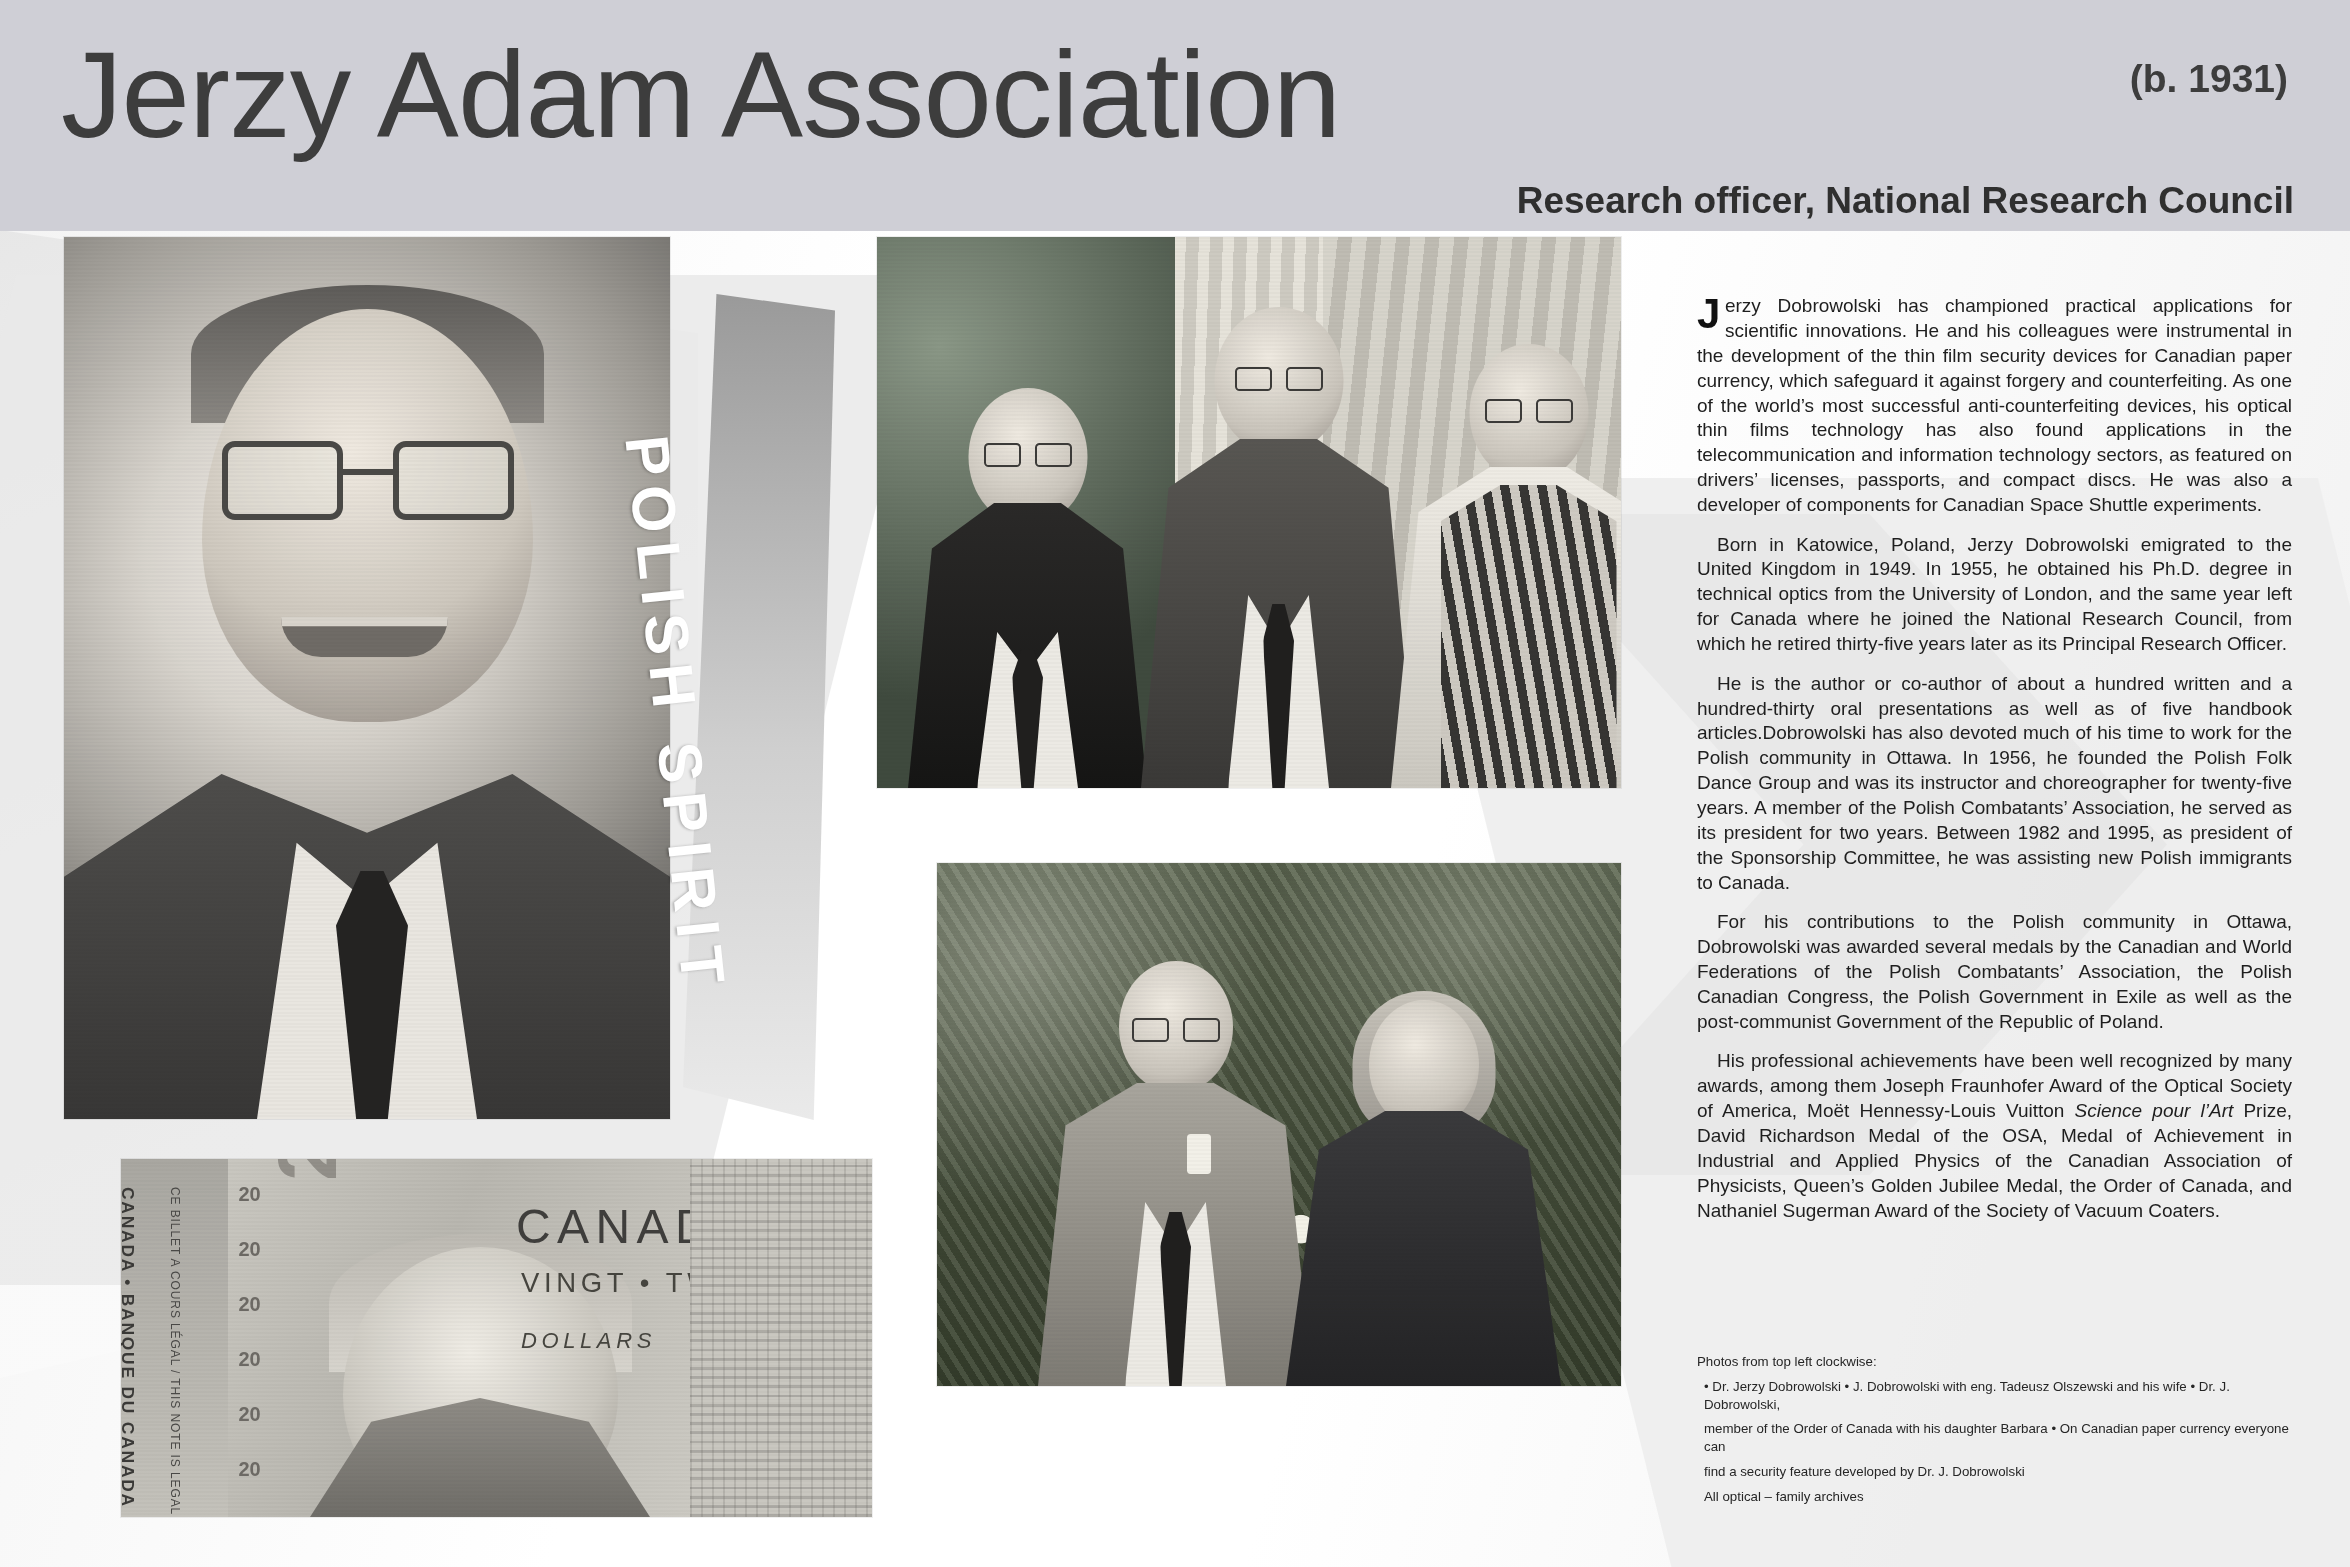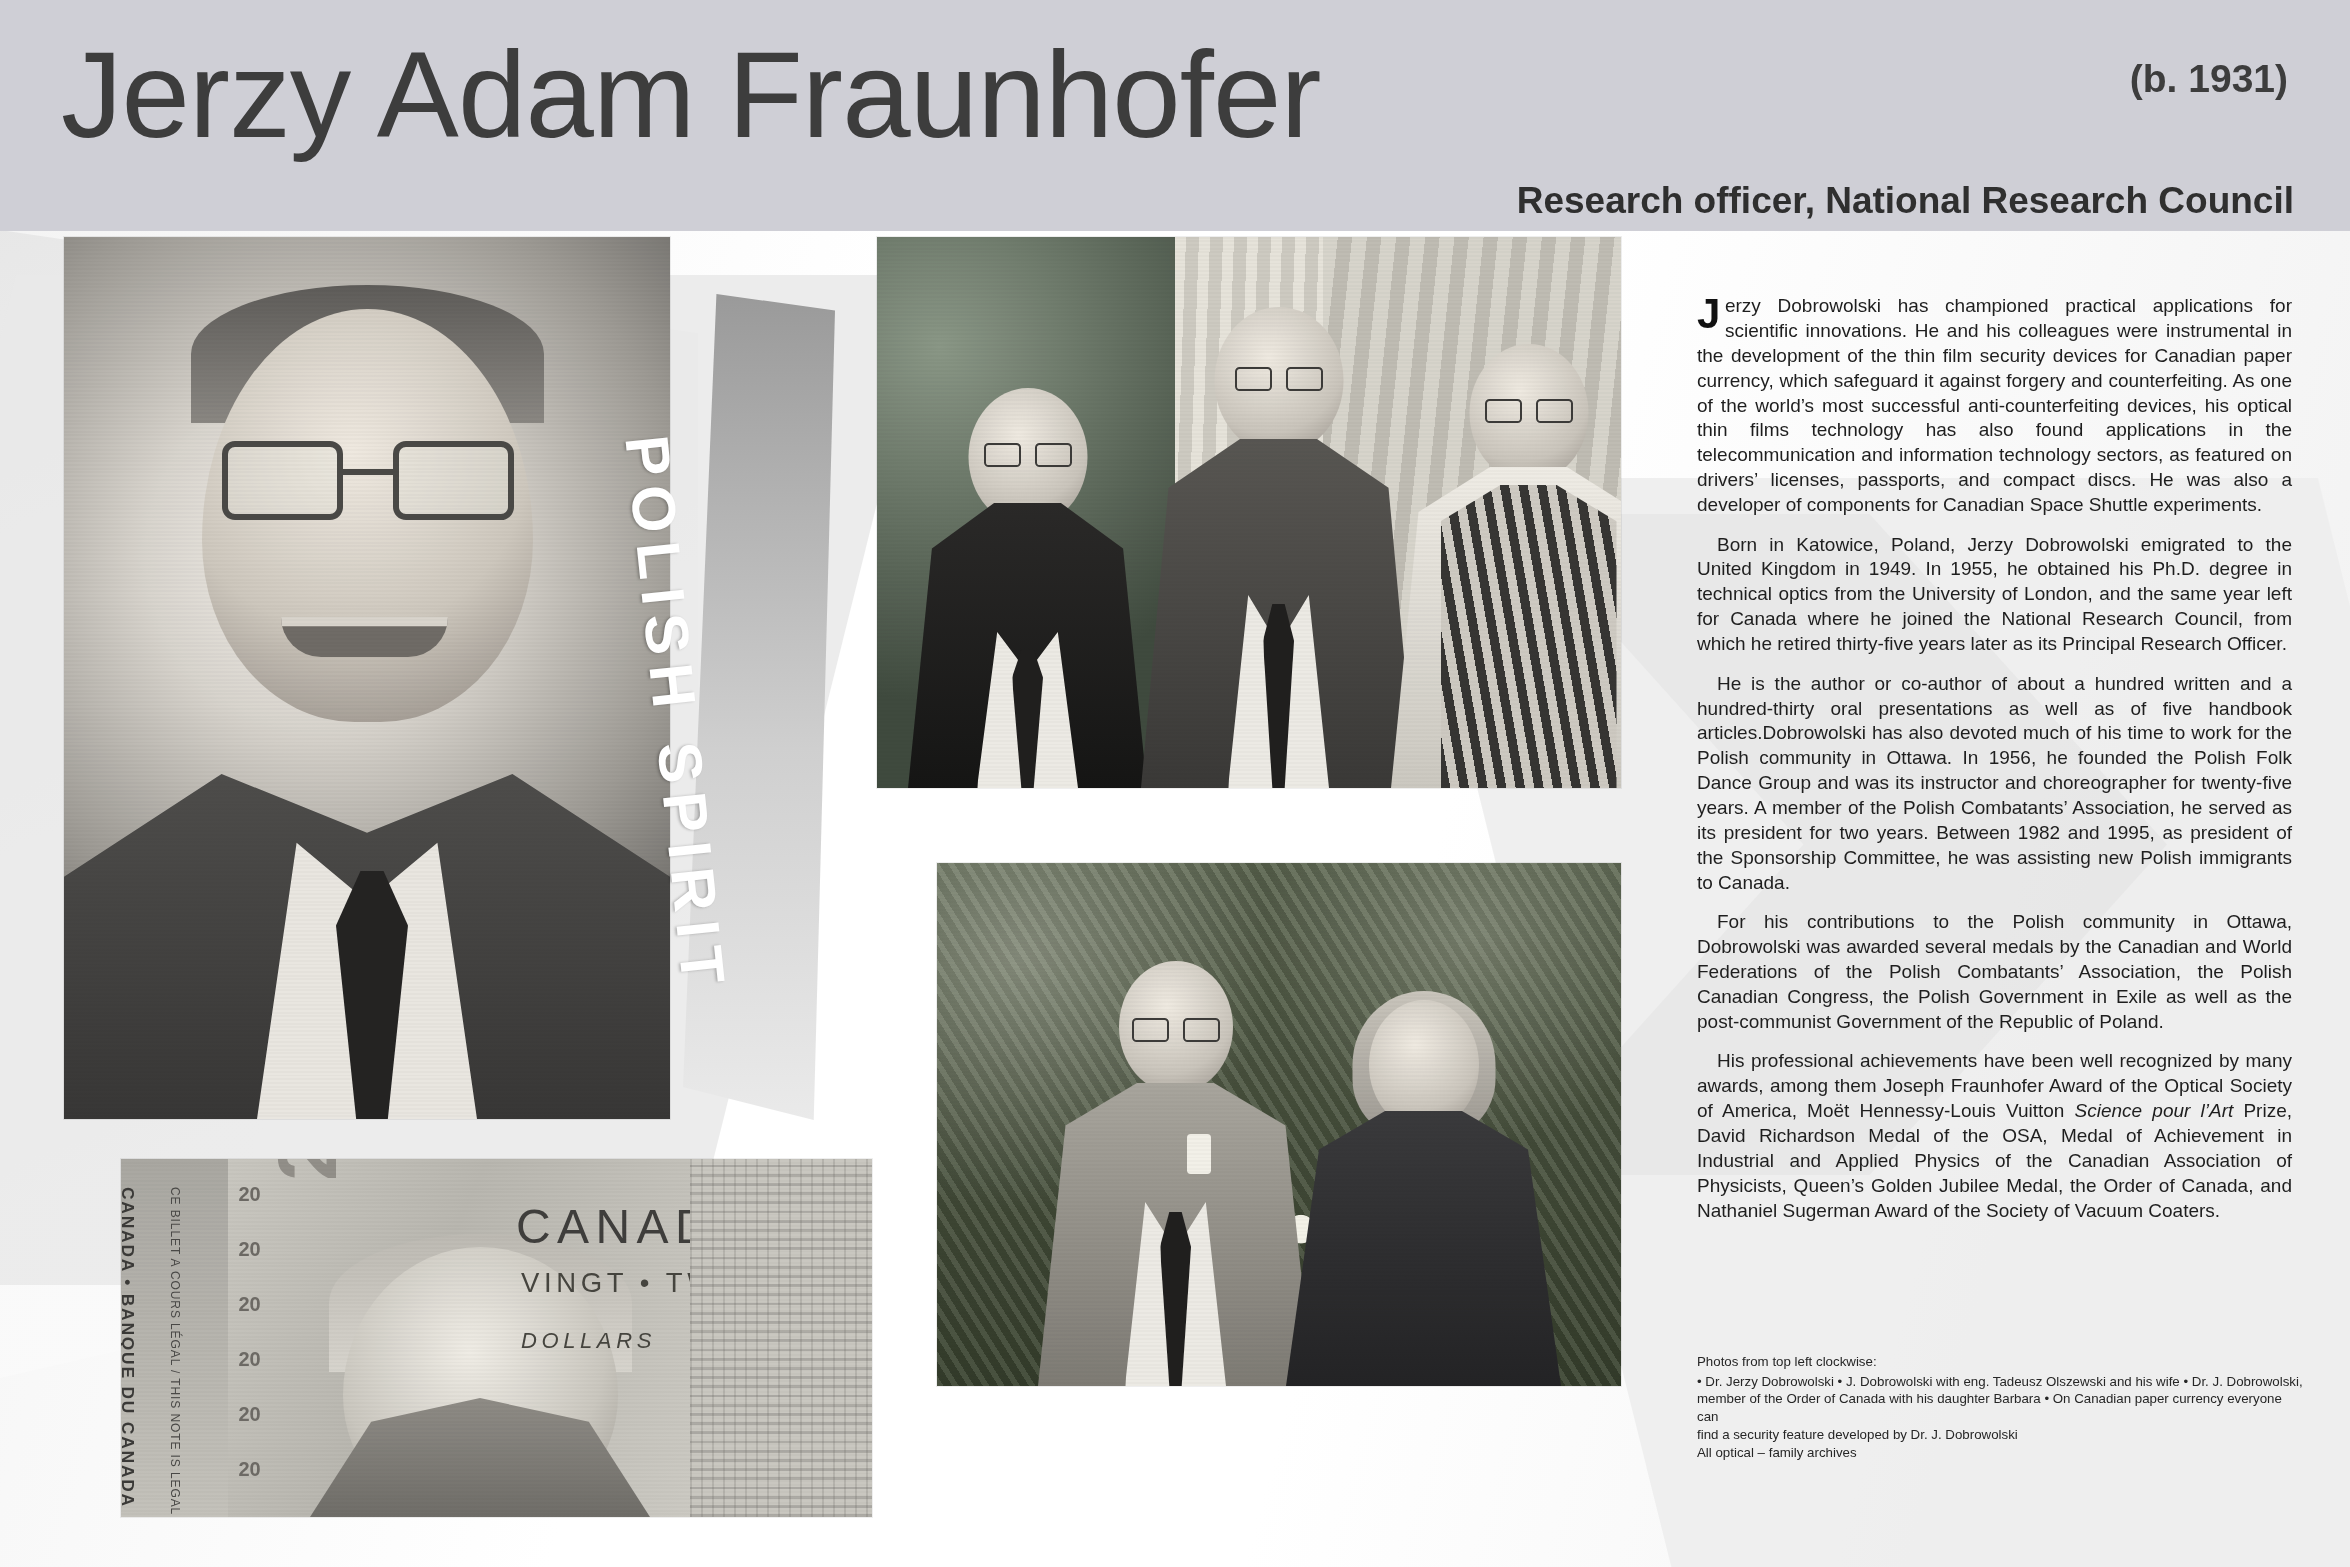--- a/index.html
+++ b/index.html
@@ -453,36 +453,36 @@
   .body-p em { }
 
   .credits {
     position: absolute;
     left: 1697px; top: 1353px;
     width: 606px;
     font-size: 13.3px;
     line-height: 1.34;
     color: #262626;
   }
-  .credits .c-line { margin: 0; }
+  .credits .c-line { margin: 7px; }
   .credits .c-title { margin: 0 0 1.8px 0; }
 </style>
 </head>
 <body>
 
 <div class="bg-layer">
   <div class="bg-grad"></div>
   <div class="bg-soft-left"></div>
   <div class="bg-chevron-1"></div>
   <div class="bg-chevron-2"></div>
   <div class="bg-arrow"></div>
 </div>
 
 <div class="header">
-  <div class="header-title">Jerzy Adam Fraunhofer</div>
+  <div class="header-title">Jerzy Adam Association</div>
   <div class="header-born">(b. 1931)</div>
   <div class="header-role">Research officer, National Research Council</div>
 </div>
 
 <div class="photo" id="photo-portrait">
   <div class="pt-hair"></div>
   <div class="pt-face"></div>
   <div class="pt-glasses">
       <i></i>
       <b></b>

